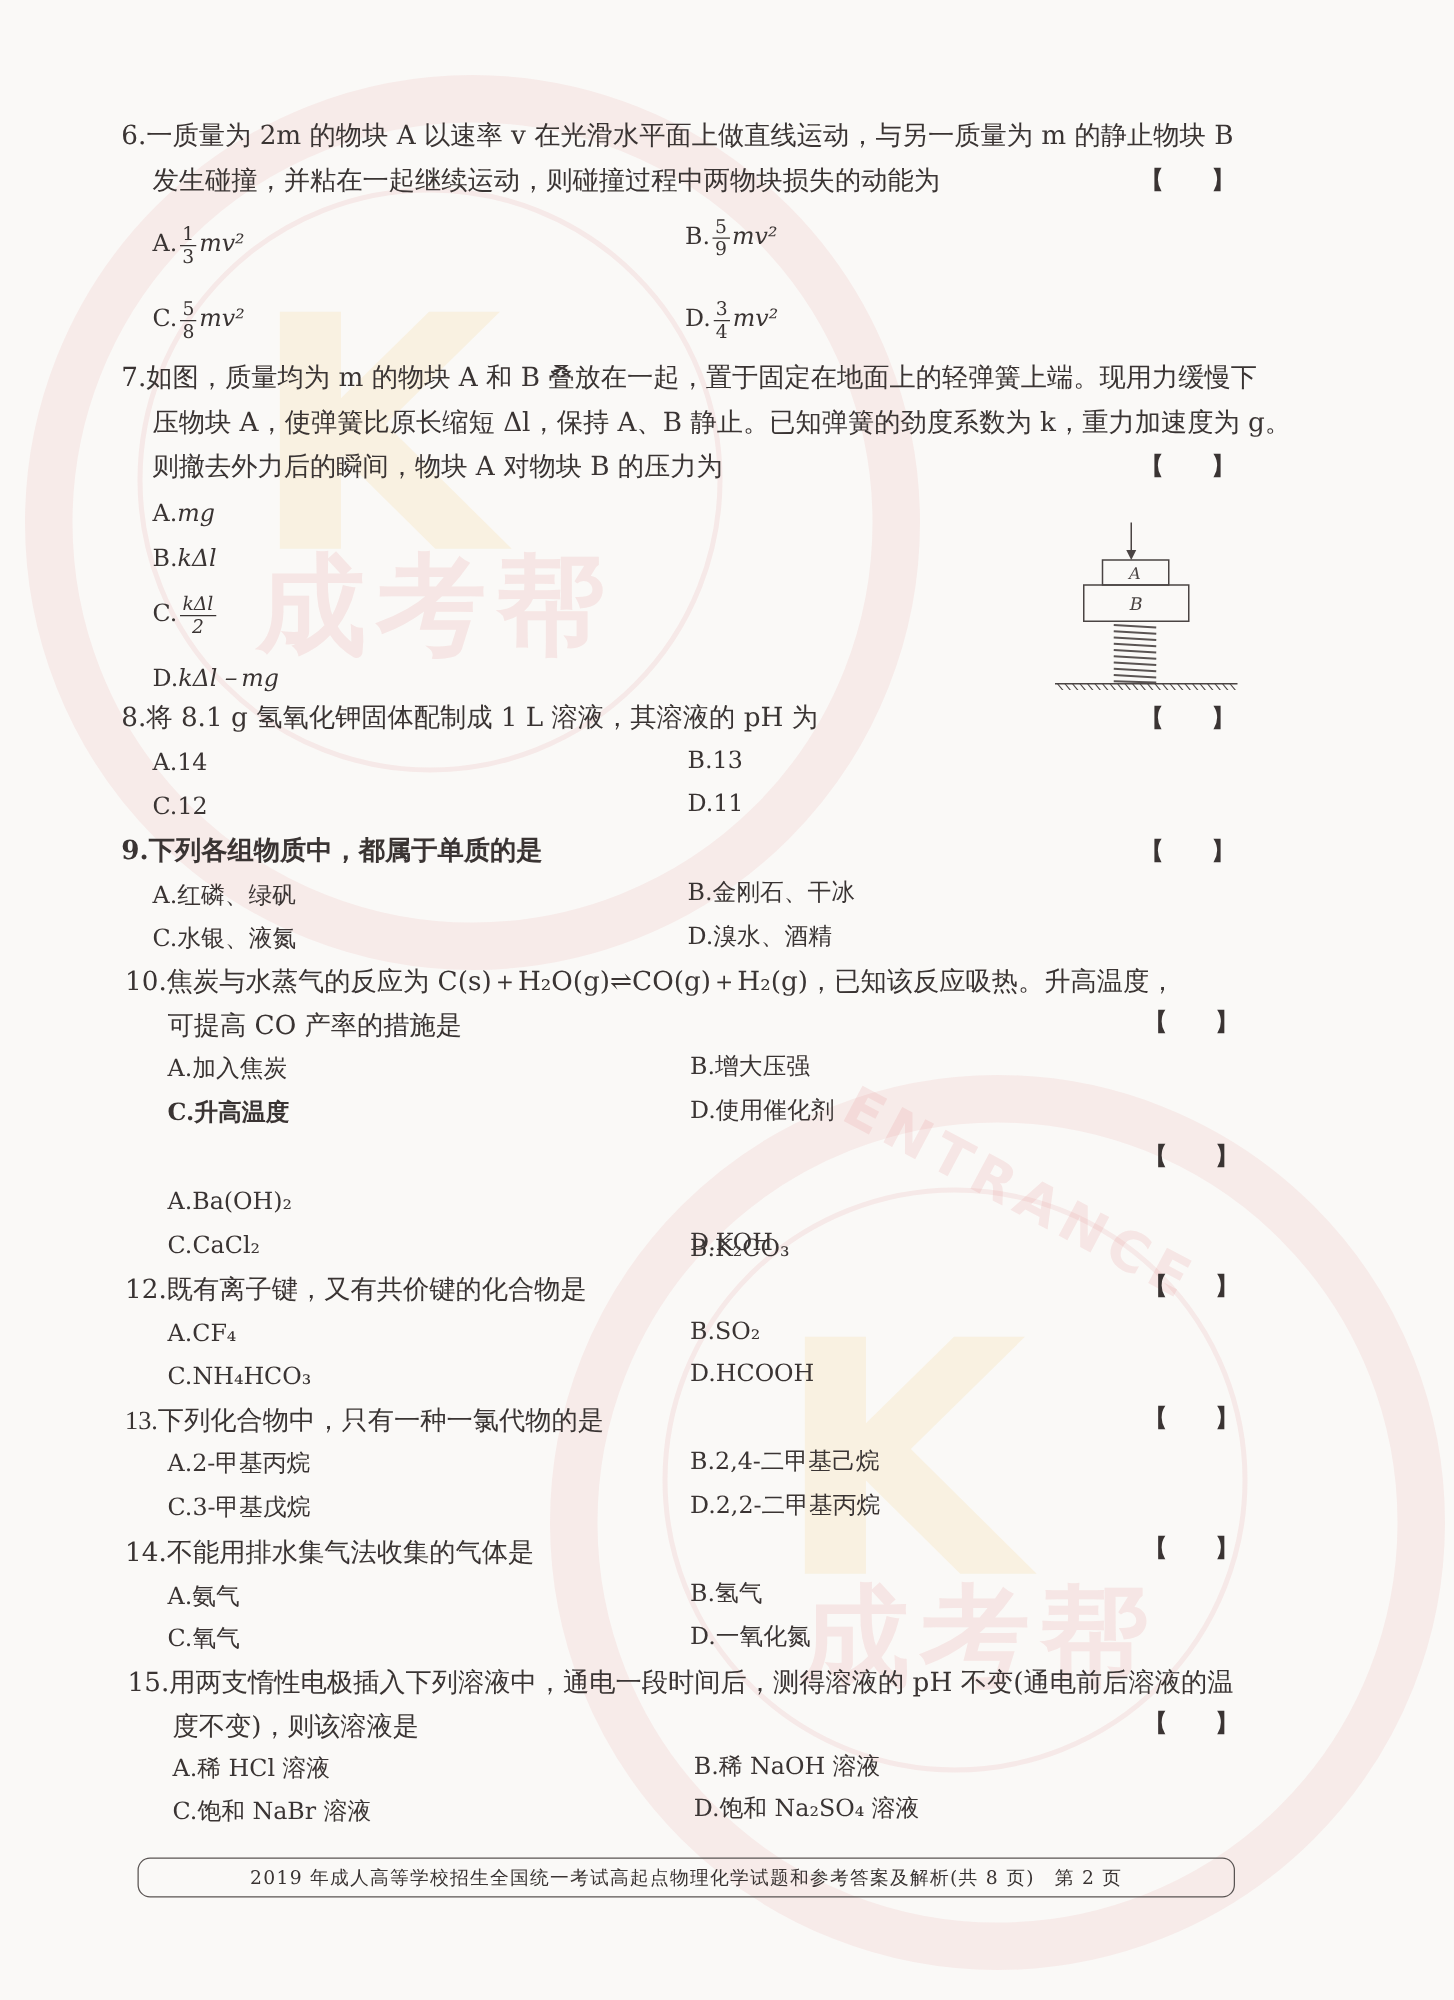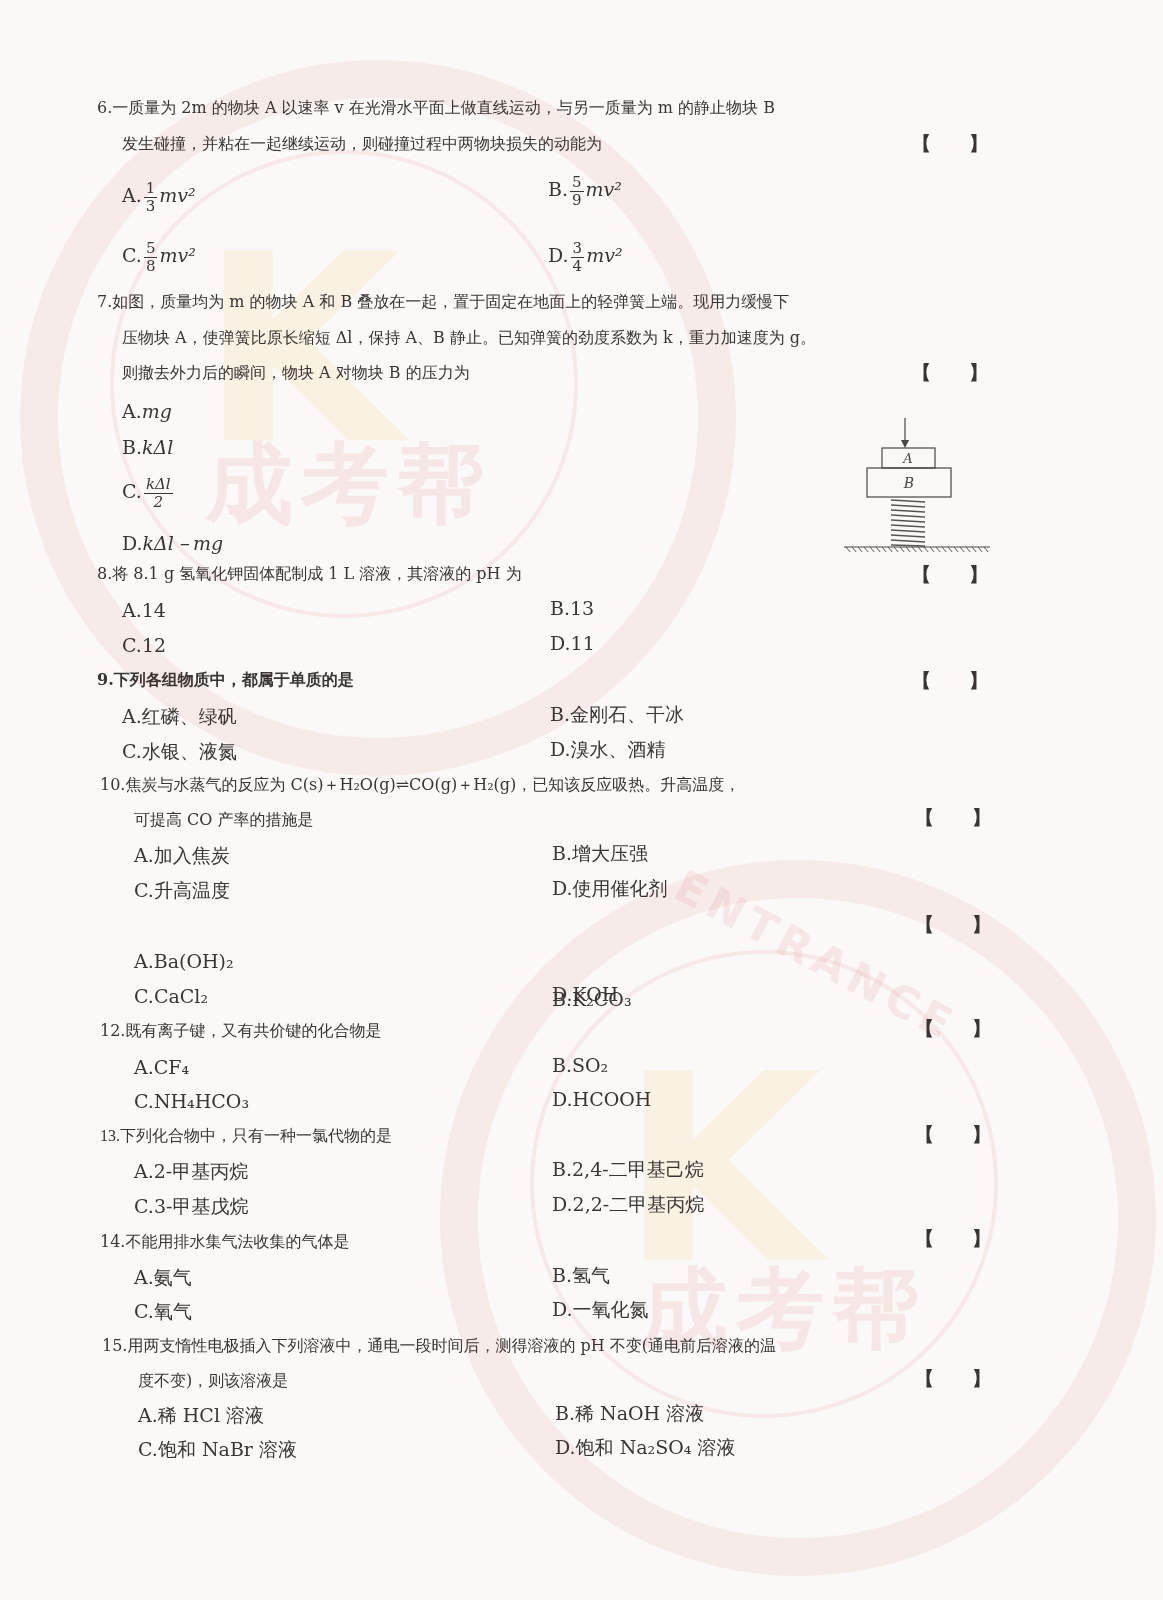--- a/index.html
+++ b/index.html
@@ -23,21 +23,21 @@
   }
   .wm-brand {
     position:absolute; font-family:"DejaVu Sans", sans-serif; font-weight:bold;
     color:rgba(225,110,110,0.13); letter-spacing:8px; line-height:1;
   }
   .wm-ring-text {
     position:absolute; font-family:"DejaVu Sans", sans-serif; font-weight:bold;
     color:rgba(225,120,120,0.14); font-size:44px; letter-spacing:6px;
   }
 
-  .q { position:absolute; font-size:16px; line-height:36px; white-space:nowrap; }
+  .q { position:absolute; font-size:21px; line-height:36px; white-space:nowrap; }
   .opt { position:absolute; font-size:19px; line-height:34px; white-space:nowrap; }
   .bracket {
     position:absolute; font-size:19px; font-weight:bold; white-space:pre;
     font-family:"DejaVu Sans", sans-serif; color:#3a3433;
   }
   i, .it { font-style:italic; font-family:"DejaVu Serif", serif; }
   .frac {
     display:inline-block; vertical-align:middle; text-align:center;
     font-size:15px; line-height:17px; margin:0 2px;
   }
@@ -182,21 +182,21 @@
 
   <div class="q" style="left:100px;top:767px;">
     <span>10.</span><span>焦炭与水蒸气的反应为 C(s)＋H₂O(g)⇌CO(g)＋H₂(g)，已知该反应吸热。升高温度，</span>
   </div>
   <div class="q" style="left:134px;top:802px;">
     <span>可提高 CO 产率的措施是</span>
   </div>
   <div class="bracket" style="left:915px;top:805px;">【　　】</div>
   <div class="opt" style="left:134px;top:838px;"><span>A.</span><span>加入焦炭</span></div>
   <div class="opt" style="left:552px;top:836px;"><span>B.</span><span>增大压强</span></div>
-  <div class="opt" style="left:134px;top:873px;"><span>C.</span><span>升高温度</span></div>
+  <div class="opt" style="left:134px;top:873px;font-weight:bold;"><span>C.</span><span>升高温度</span></div>
   <div class="opt" style="left:552px;top:871px;"><span>D.</span><span>使用催化剂</span></div>
 
   <div class="bracket" style="left:915px;top:912px;">【　　】</div>
   <div class="opt" style="left:134px;top:944px;"><span>A.</span><span>Ba(OH)₂</span></div>
   <div class="opt" style="left:552px;top:942px;margin-top:40px;"><span>B.</span><span>K₂CO₃</span></div>
   <div class="opt" style="left:134px;top:979px;"><span>C.</span><span>CaCl₂</span></div>
   <div class="opt" style="left:552px;top:977px;"><span>D.</span><span>KOH</span></div>
 
   <div class="q" style="left:100px;top:1013px;">
     <span>12.</span><span>既有离子键，又有共价键的化合物是</span>
@@ -230,13 +230,16 @@
   </div>
   <div class="q" style="left:138px;top:1363px;">
     <span>度不变)，则该溶液是</span>
   </div>
   <div class="bracket" style="left:915px;top:1366px;">【　　】</div>
   <div class="opt" style="left:138px;top:1398px;"><span>A.</span><span>稀 HCl 溶液</span></div>
   <div class="opt" style="left:555px;top:1396px;"><span>B.</span><span>稀 NaOH 溶液</span></div>
   <div class="opt" style="left:138px;top:1432px;"><span>C.</span><span>饱和 NaBr 溶液</span></div>
   <div class="opt" style="left:555px;top:1430px;"><span>D.</span><span>饱和 Na₂SO₄ 溶液</span></div>
 
+  <div class="footer-box">
+    <span>2019 年成人高等学校招生全国统一考试高起点物理化学试题和参考答案及解析(共 8 页)　第 2 页</span>
+  </div>
 </div>
 
 </body></html>

